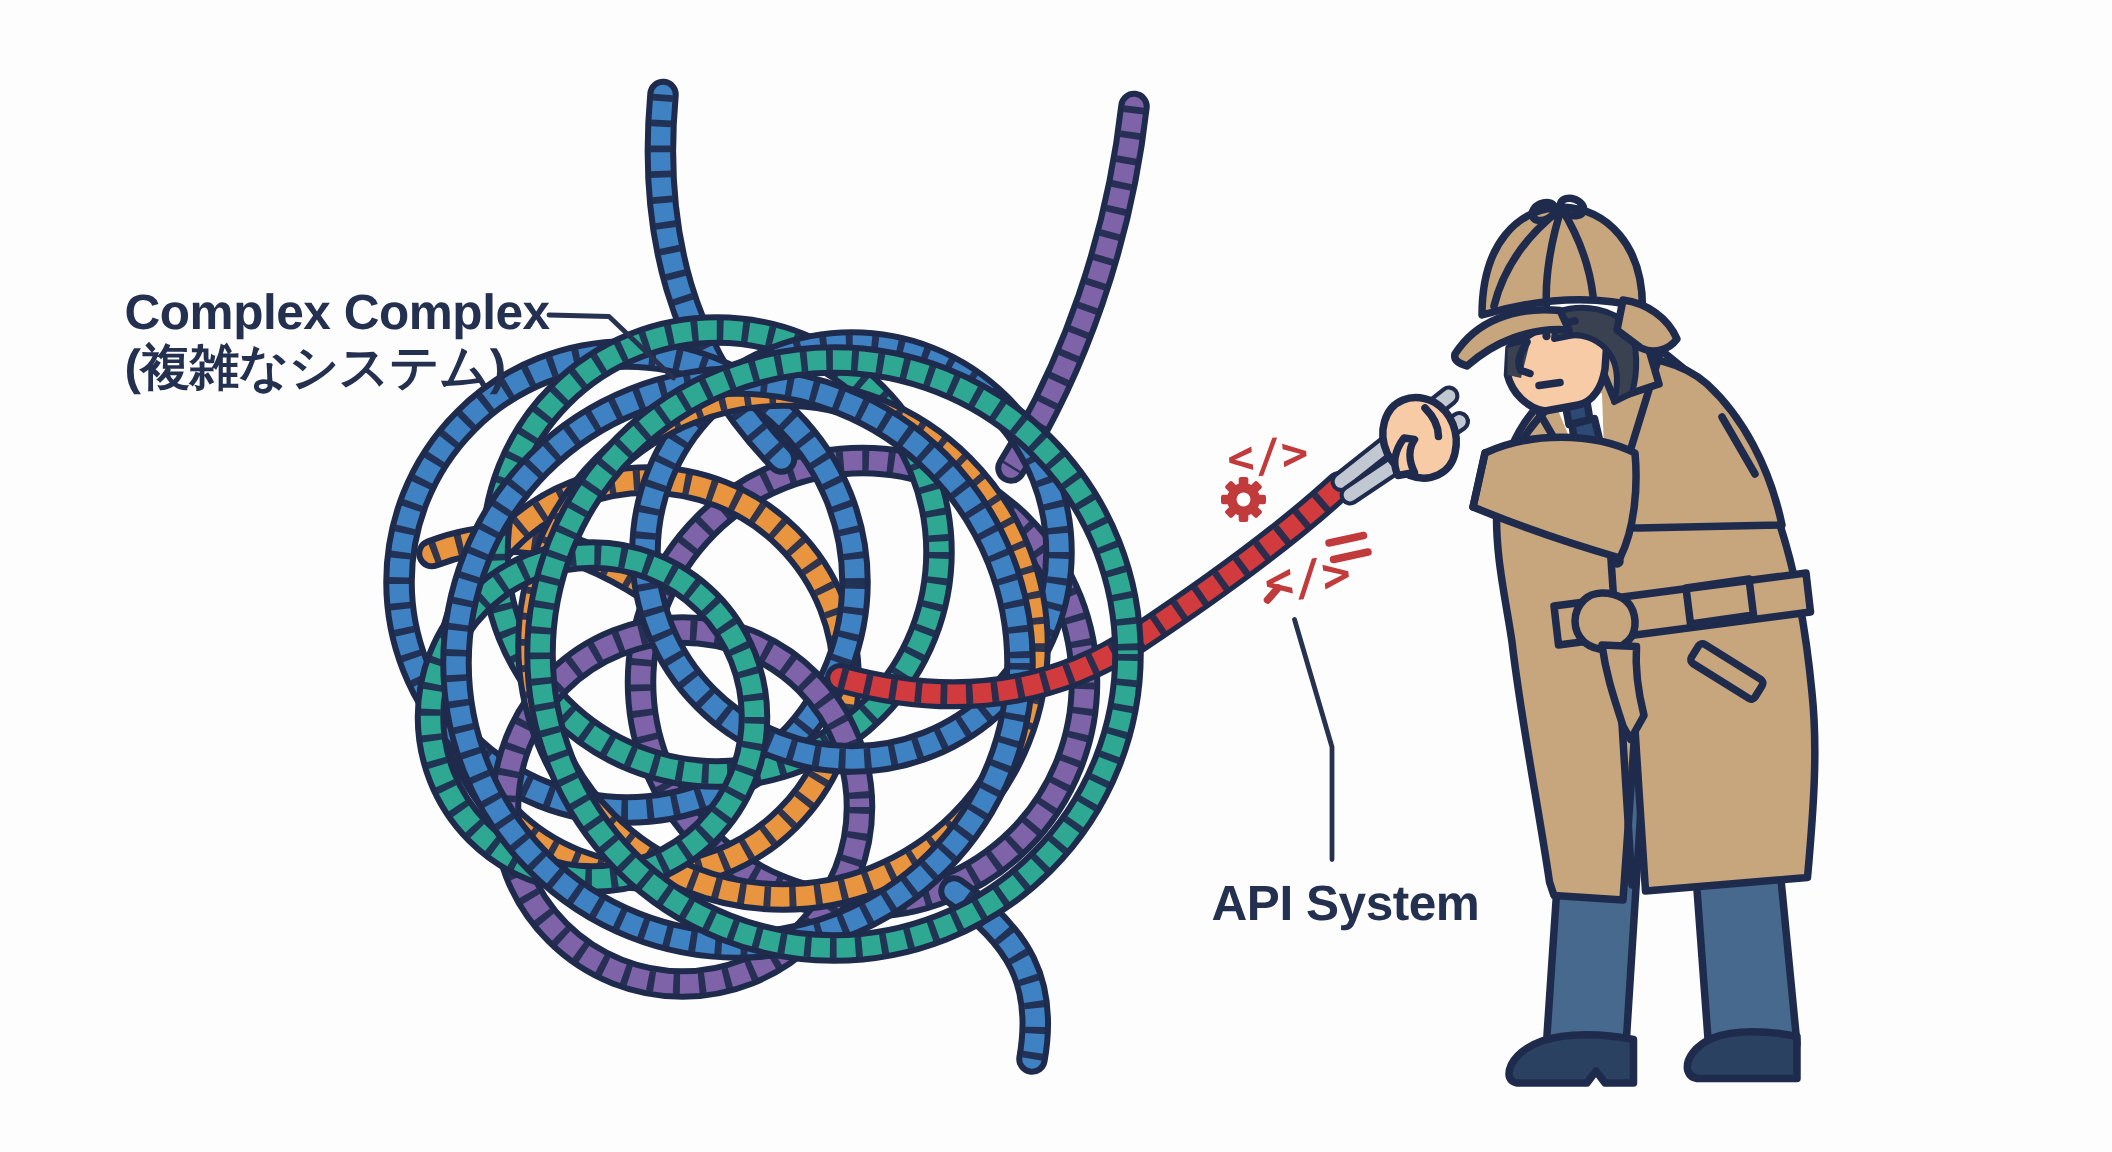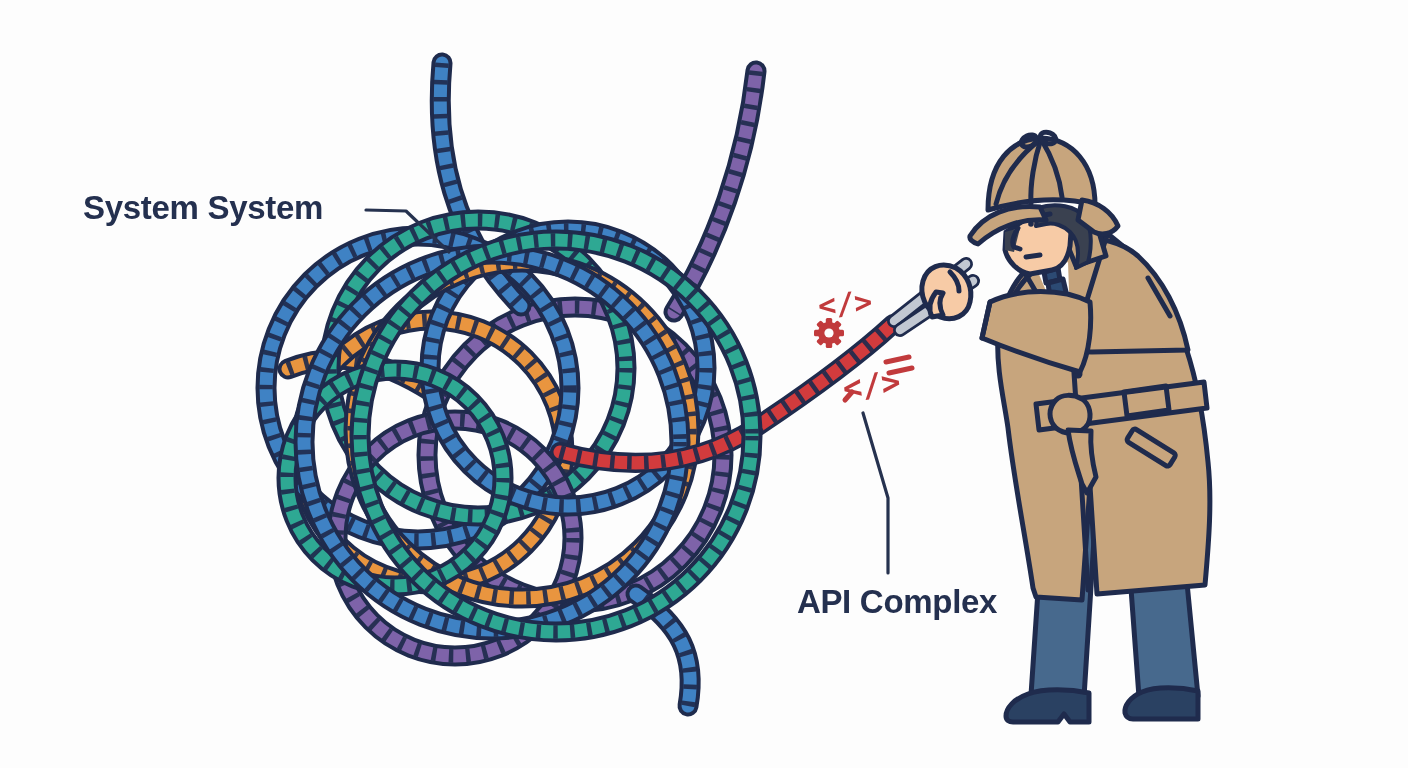--- a/index.html
+++ b/index.html
@@ -222,18 +222,19 @@
     </g>
 
     <path class="ln skin" stroke-width="4.5" d="M956,268 C941,261 927,267 923,281 C919,295 926,311 940,317 C953,322 967,316 970,302 C973,289 968,275 956,268 Z"></path>
     <path class="ln skin" stroke-width="4" d="M936,292 C930,300 928,309 932,317 L943,315 C939,307 939,299 943,293 Z"></path>
     <path fill="none" class="ln" stroke-width="3" d="M950,272 C956,278 959,284 959,291"></path>
   </g>
 </svg>
 </div>
 
 <div class="label" style="left:83px;top:189px;">
-  <div>System System</div>
+  <div>Complex Complex</div>
+  <div>(複雑なシステム)</div>
 </div>
 
 <div class="label label-center" style="left:758px;top:583px;width:278px;">
-  <div>API Complex</div>
+  <div>API System</div>
 </div>
 
 </body></html>

